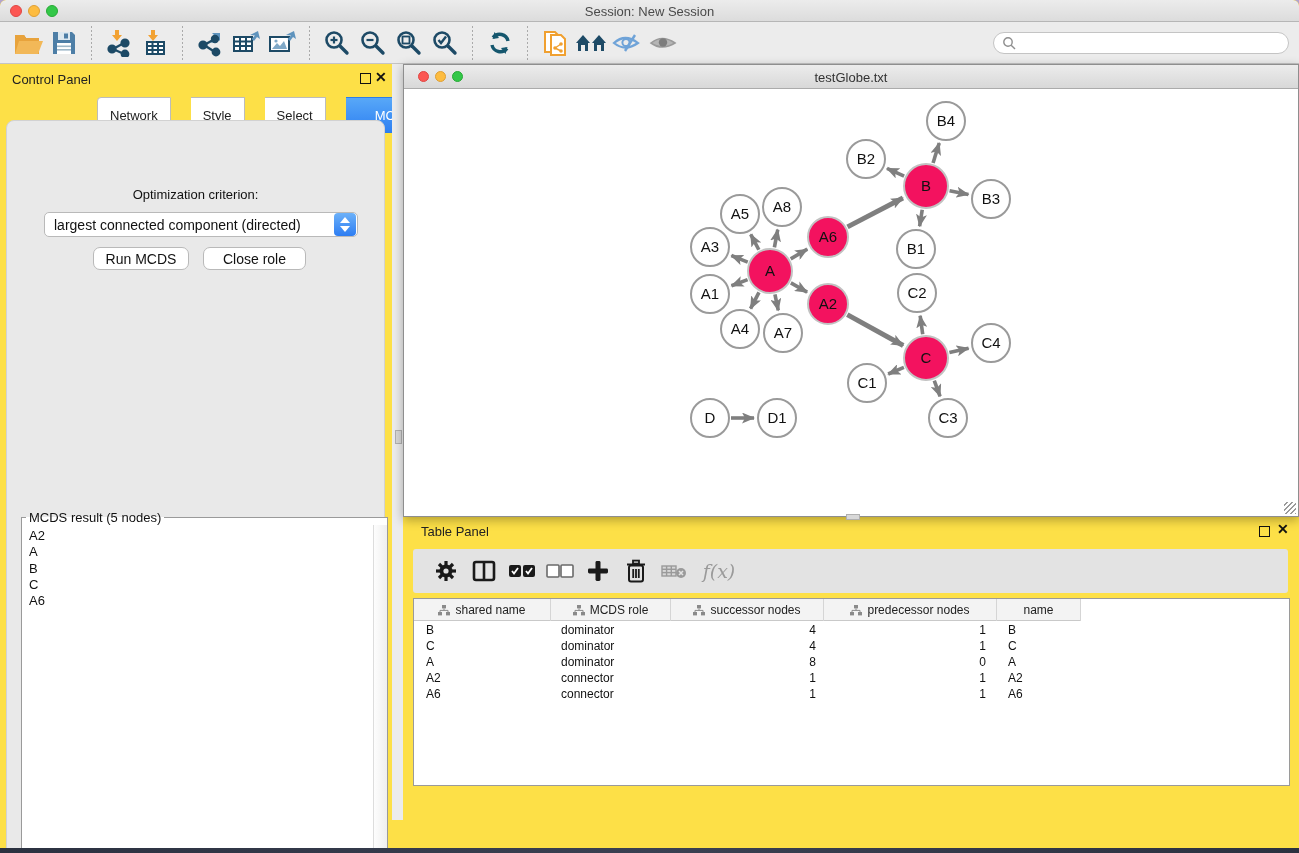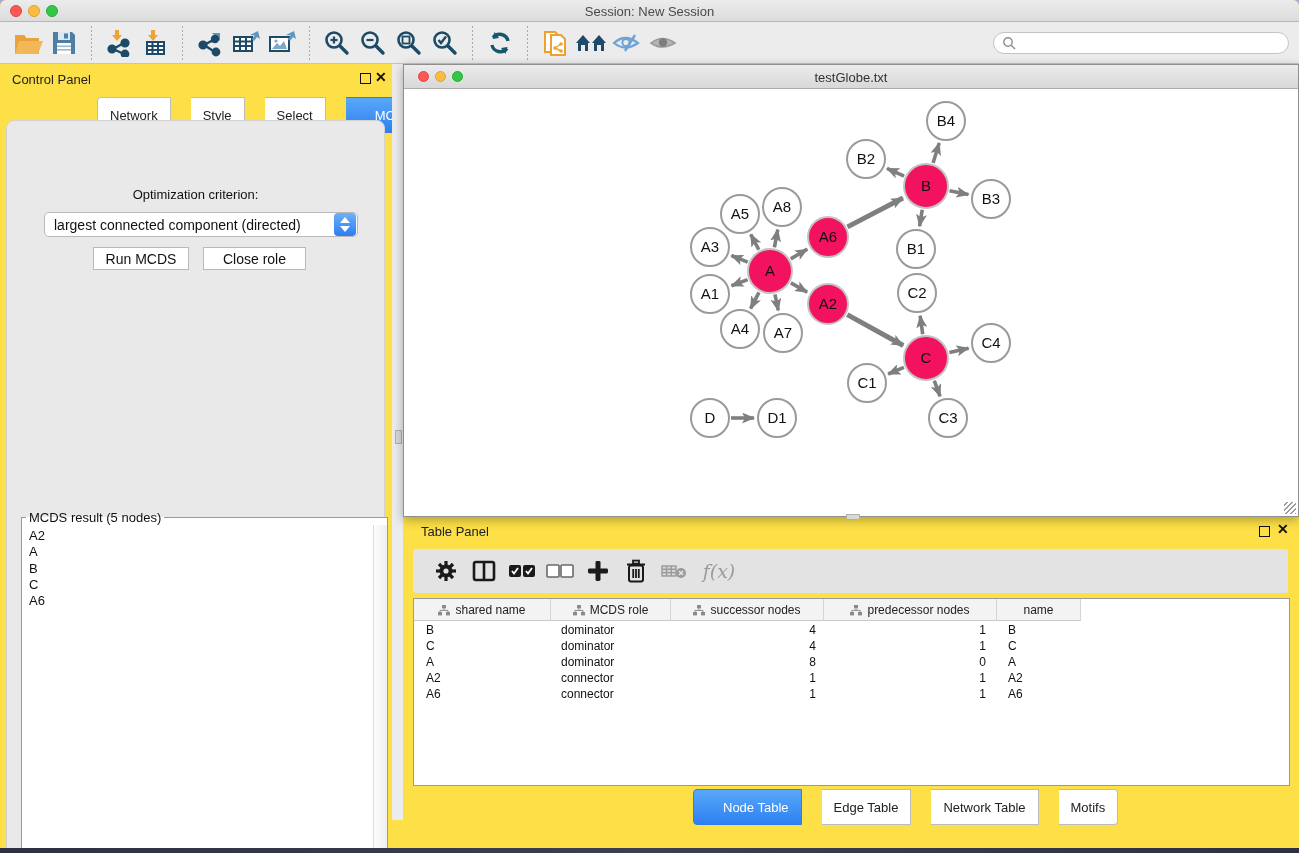--- a/index.html
+++ b/index.html
@@ -62,21 +62,21 @@
     background:#fff; border:1px solid #b9b9b9; border-radius:5px; cursor:pointer;
     display:flex; align-items:center; }
   .dropdown .val { flex:1; font-size:14px; color:#111; padding-left:9px; white-space:nowrap; }
   .dd-stepper { width:22px; height:23px; border-radius:4px; margin-right:1px;
     background:linear-gradient(#6cb1f9,#2d7df2); position:relative; }
   .dd-stepper:before { content:""; position:absolute; left:6px; top:4px;
     border:5px solid transparent; border-bottom:6px solid #fff; border-top:none; }
   .dd-stepper:after { content:""; position:absolute; left:6px; bottom:4px;
     border:5px solid transparent; border-top:6px solid #fff; border-bottom:none; }
   .cp-btn { position:absolute; top:126px; height:23px; background:#fff;
-    border:1px solid #b9b9b9; border-radius:0; font-size:14px; color:#111;
+    border:1px solid #b9b9b9; border-radius:7px; font-size:14px; color:#111;
     font-family:"Liberation Sans",sans-serif; cursor:pointer; }
 
   fieldset.result { position:absolute; left:14px; top:389px; width:367px; height:342px;
     border:1px solid #9a9a9a; background:#fff; }
   fieldset.result legend { font-size:13px; color:#111; margin-left:4px; padding:0 3px; }
   .result-list { position:absolute; left:0; top:0; right:14px; bottom:0;
     padding:3px 0 0 7px; font-size:13px; color:#111; line-height:16.3px; overflow:hidden; }
   .result-scroll { position:absolute; right:0; top:0; width:14px; bottom:0;
     background:linear-gradient(90deg,#fdfdfd,#efefef); border-left:1px solid #ddd; }
 
@@ -597,22 +597,16 @@
           <div class="td" style="left: 594px;">A2</div>
         </div>
         <div class="trow" style="top: 88px;">
           <div class="td" style="left: 12px;">A6</div>
           <div class="td" style="left: 147px;">connector</div>
           <div class="td" style="right: 475px;">1</div>
           <div class="td" style="right: 305px;">1</div>
           <div class="td" style="left: 594px;">A6</div>
         </div>
       </div>
-    <div class="tp-tabs">
-        <div class="tab active">Node Table</div>
-        <div class="tab">Edge Table</div>
-        <div class="tab">Network Table</div>
-        <div class="tab">Motifs</div>
-      </div>
   </div>
 
 </div>
 <div class="desktop-bottom"></div>
 
 </body></html>

